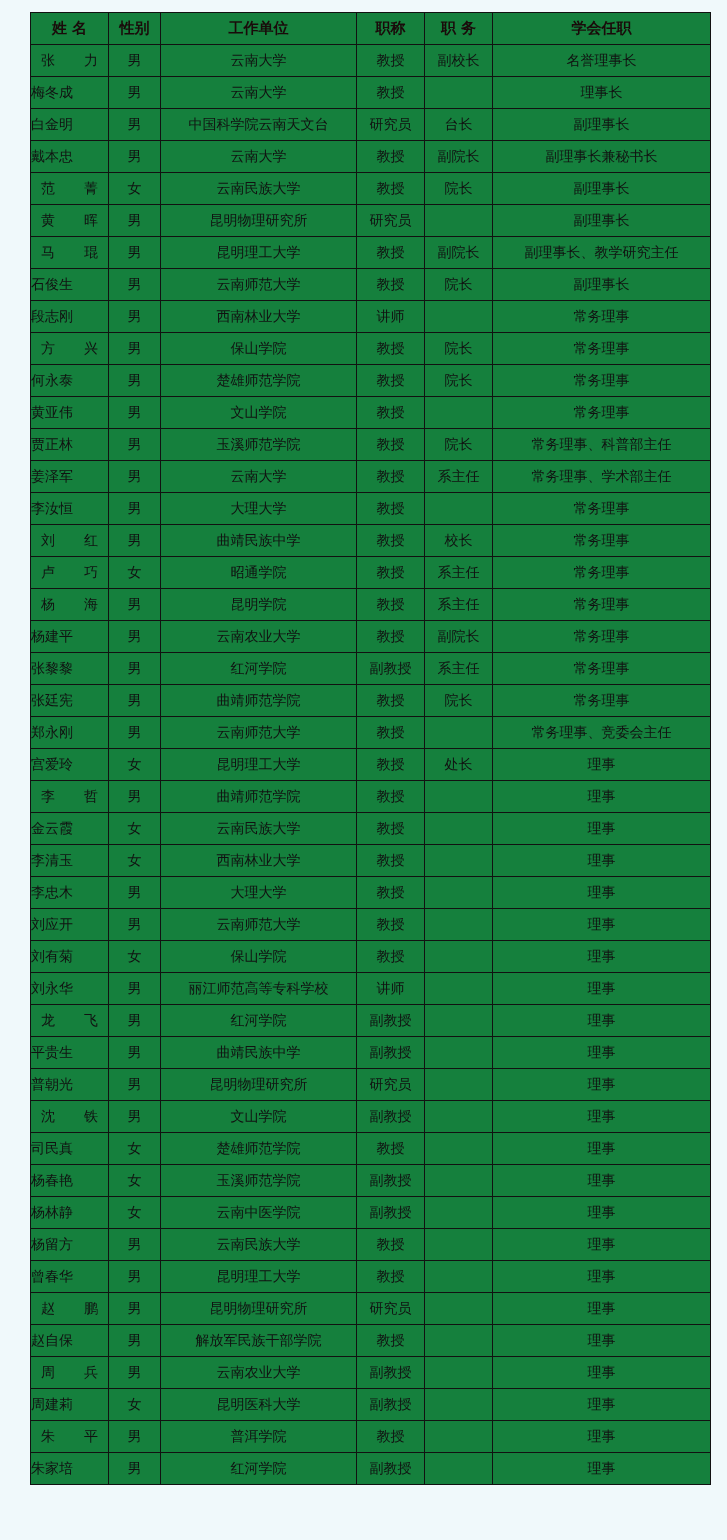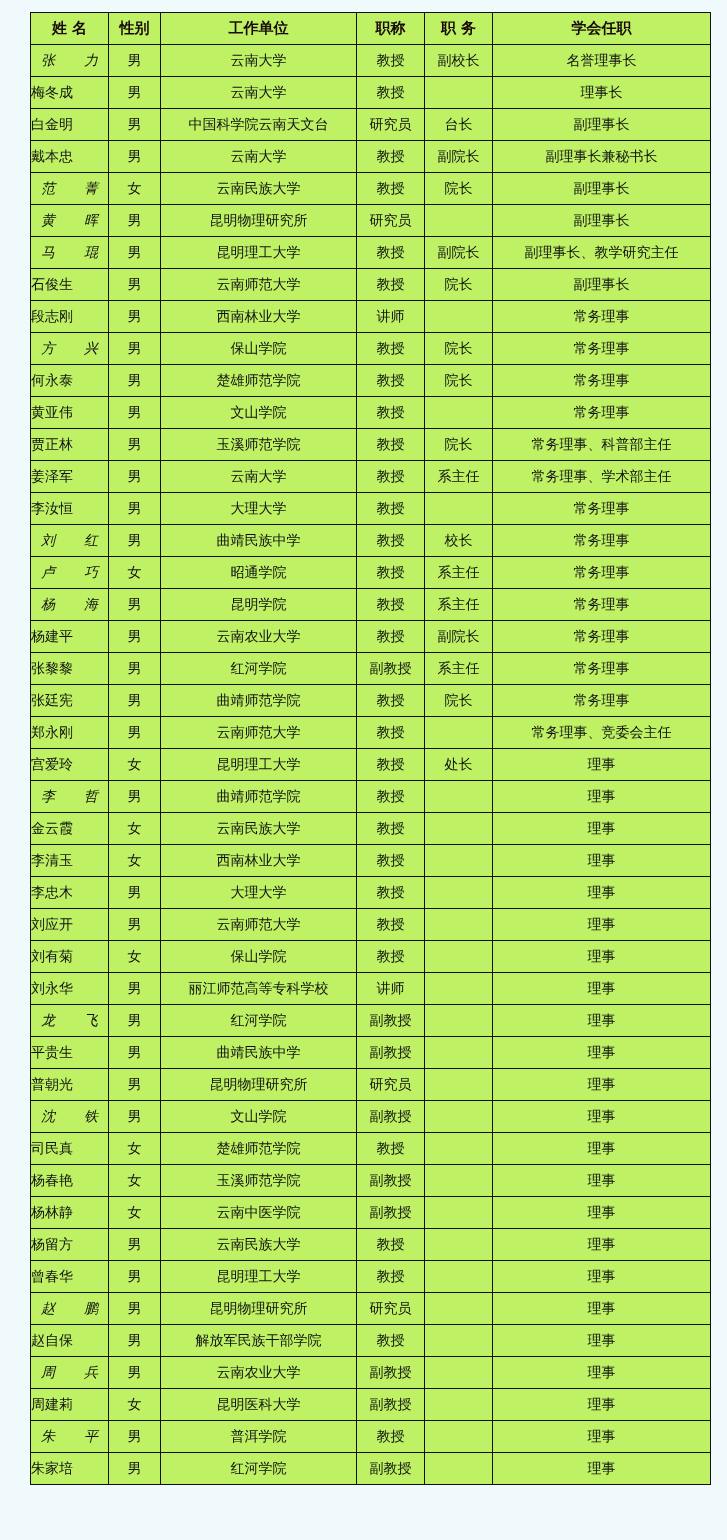--- a/index.html
+++ b/index.html
@@ -15,21 +15,21 @@
     font-family: "DejaVu Sans", "Liberation Sans", sans-serif;
     color: #111;
   }
   table.roster {
     position: absolute;
     left: 30px;
     top: 12px;
     width: 680px;
     border-collapse: collapse;
     table-layout: fixed;
-    background: #bef264;
+    background: #15803d;
   }
   table.roster th, table.roster td {
     border: 1.5px solid #111;
     height: 31px;
     padding: 0;
     font-size: 14px;
     line-height: 31px;
     white-space: nowrap;
     overflow: hidden;
   }
@@ -41,21 +41,21 @@
   }
   col.c-name { width: 78px; }
   col.c-gender { width: 52px; }
   col.c-unit { width: 196px; }
   col.c-title { width: 68px; }
   col.c-post { width: 68px; }
   col.c-role { width: 218px; }
   td.center { text-align: center; }
   td.left { text-align: center; padding-left: 6px; }
   td.name { letter-spacing: 0px; }
-  td.name.two { text-align: justify; text-align-last: justify; padding: 0 10px; font-style: italic; }
+  td.name.two { text-align: justify; text-align-last: justify; padding: 0 10px; }
 </style>
 </head>
 <body>
 
 <table class="roster">
   <colgroup>
     <col class="c-name">
       <col class="c-gender">
       <col class="c-unit">
       <col class="c-title">

